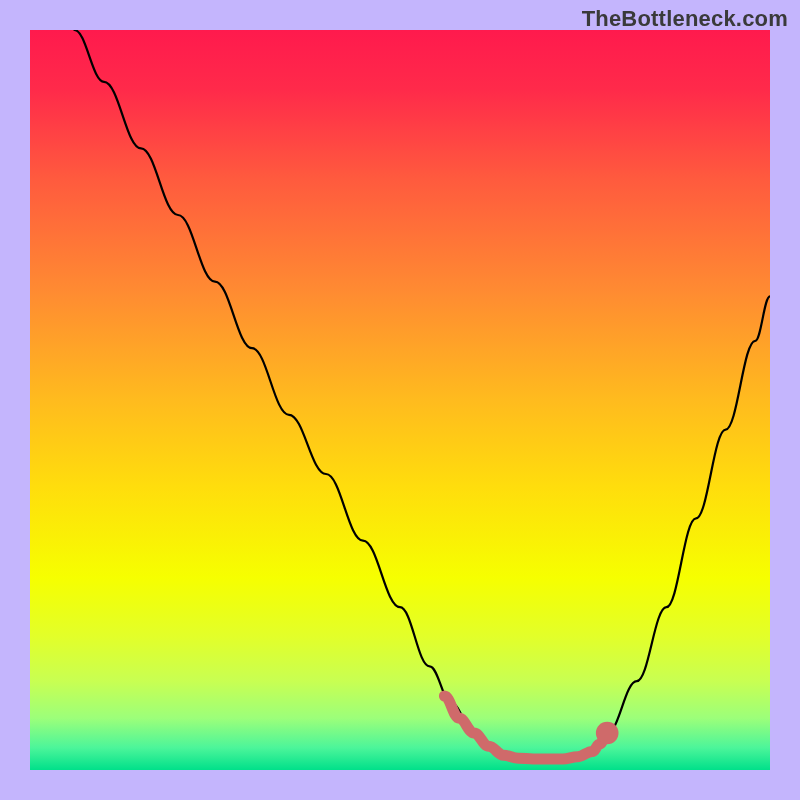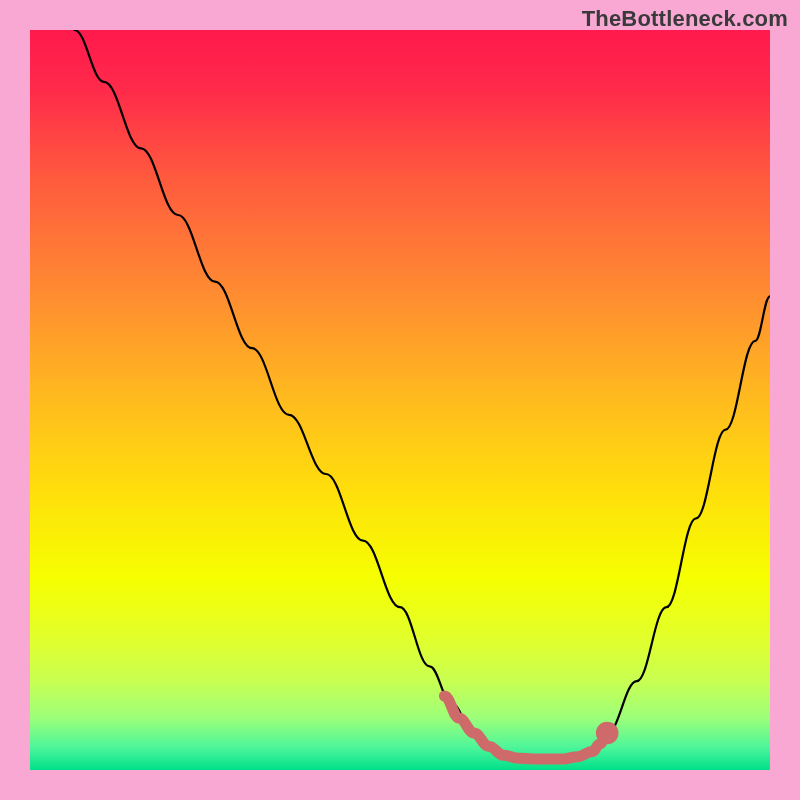--- a/index.html
+++ b/index.html
@@ -8,21 +8,21 @@
     width: 800px;
     height: 800px;
     overflow: hidden;
     background: #000;
     font-family: Arial, Helvetica, sans-serif;
   }
   .frame {
     position: relative;
     width: 800px;
     height: 800px;
-    background: #f9a8d4;
+    background: #c4b5fd;
   }
   .watermark {
     position: absolute;
     top: 6px;
     right: 12px;
     color: #3a3a3a;
     font-size: 22px;
     font-weight: 600;
     letter-spacing: 0.2px;
   }

